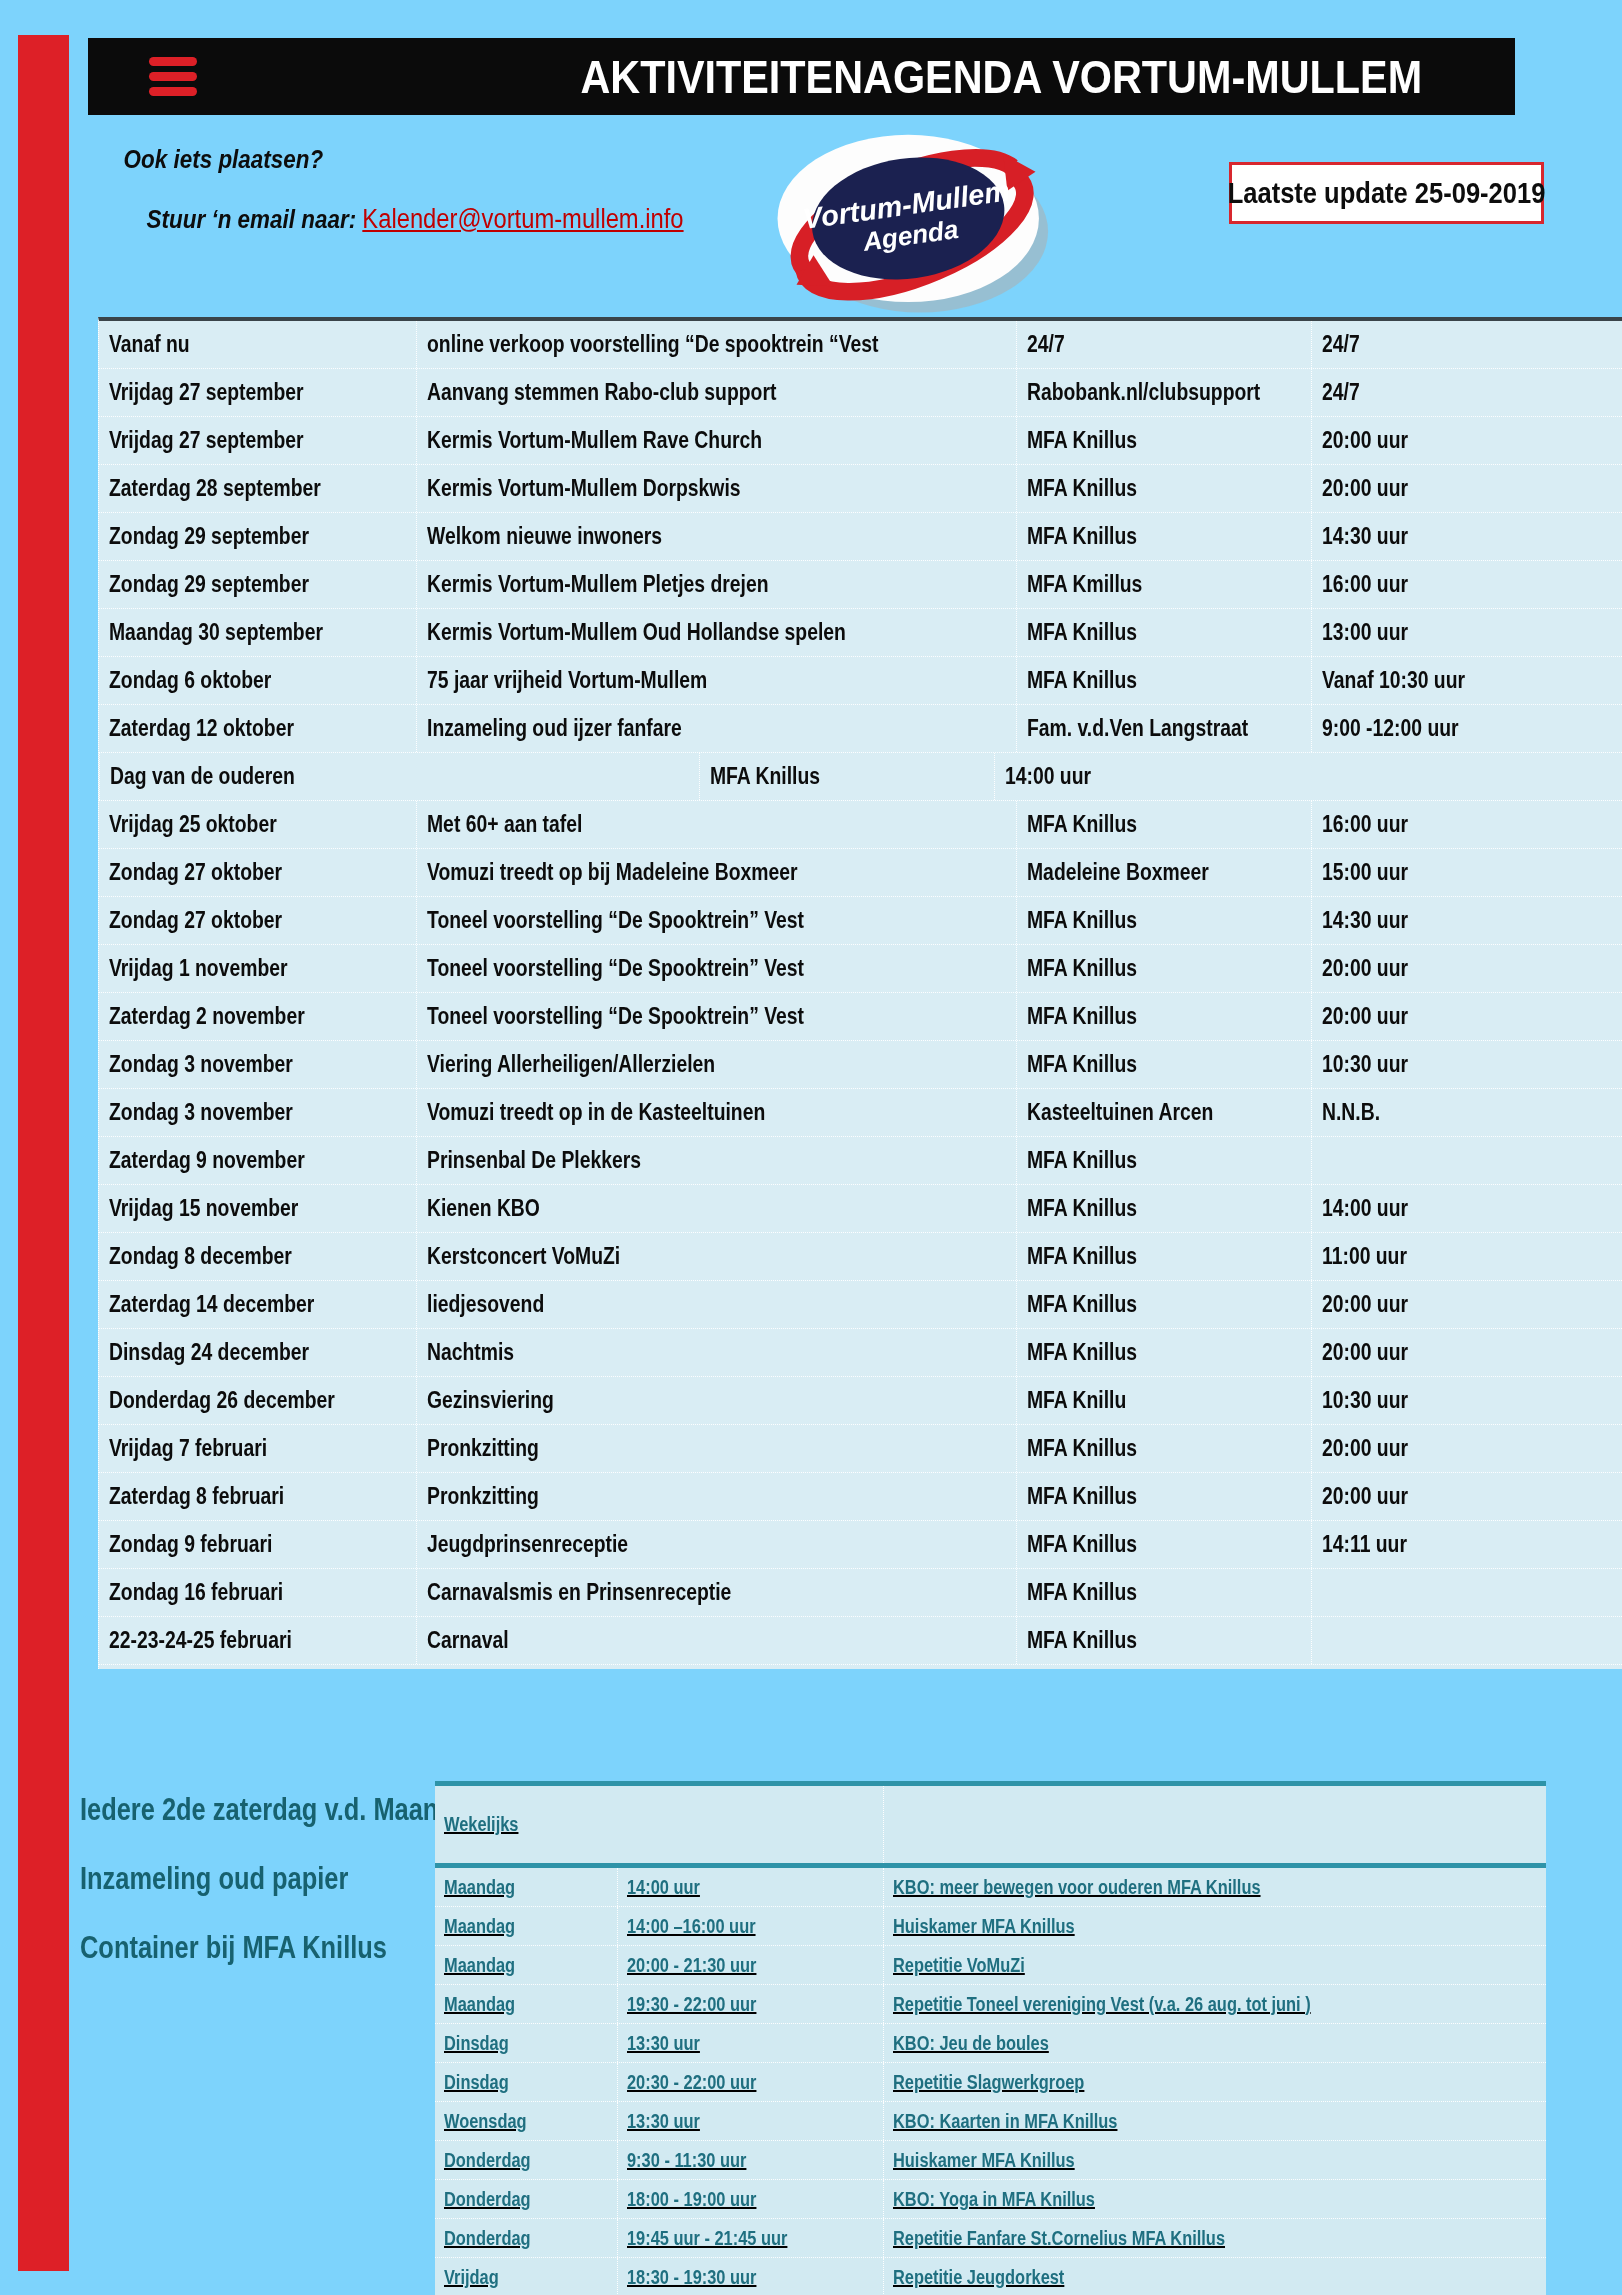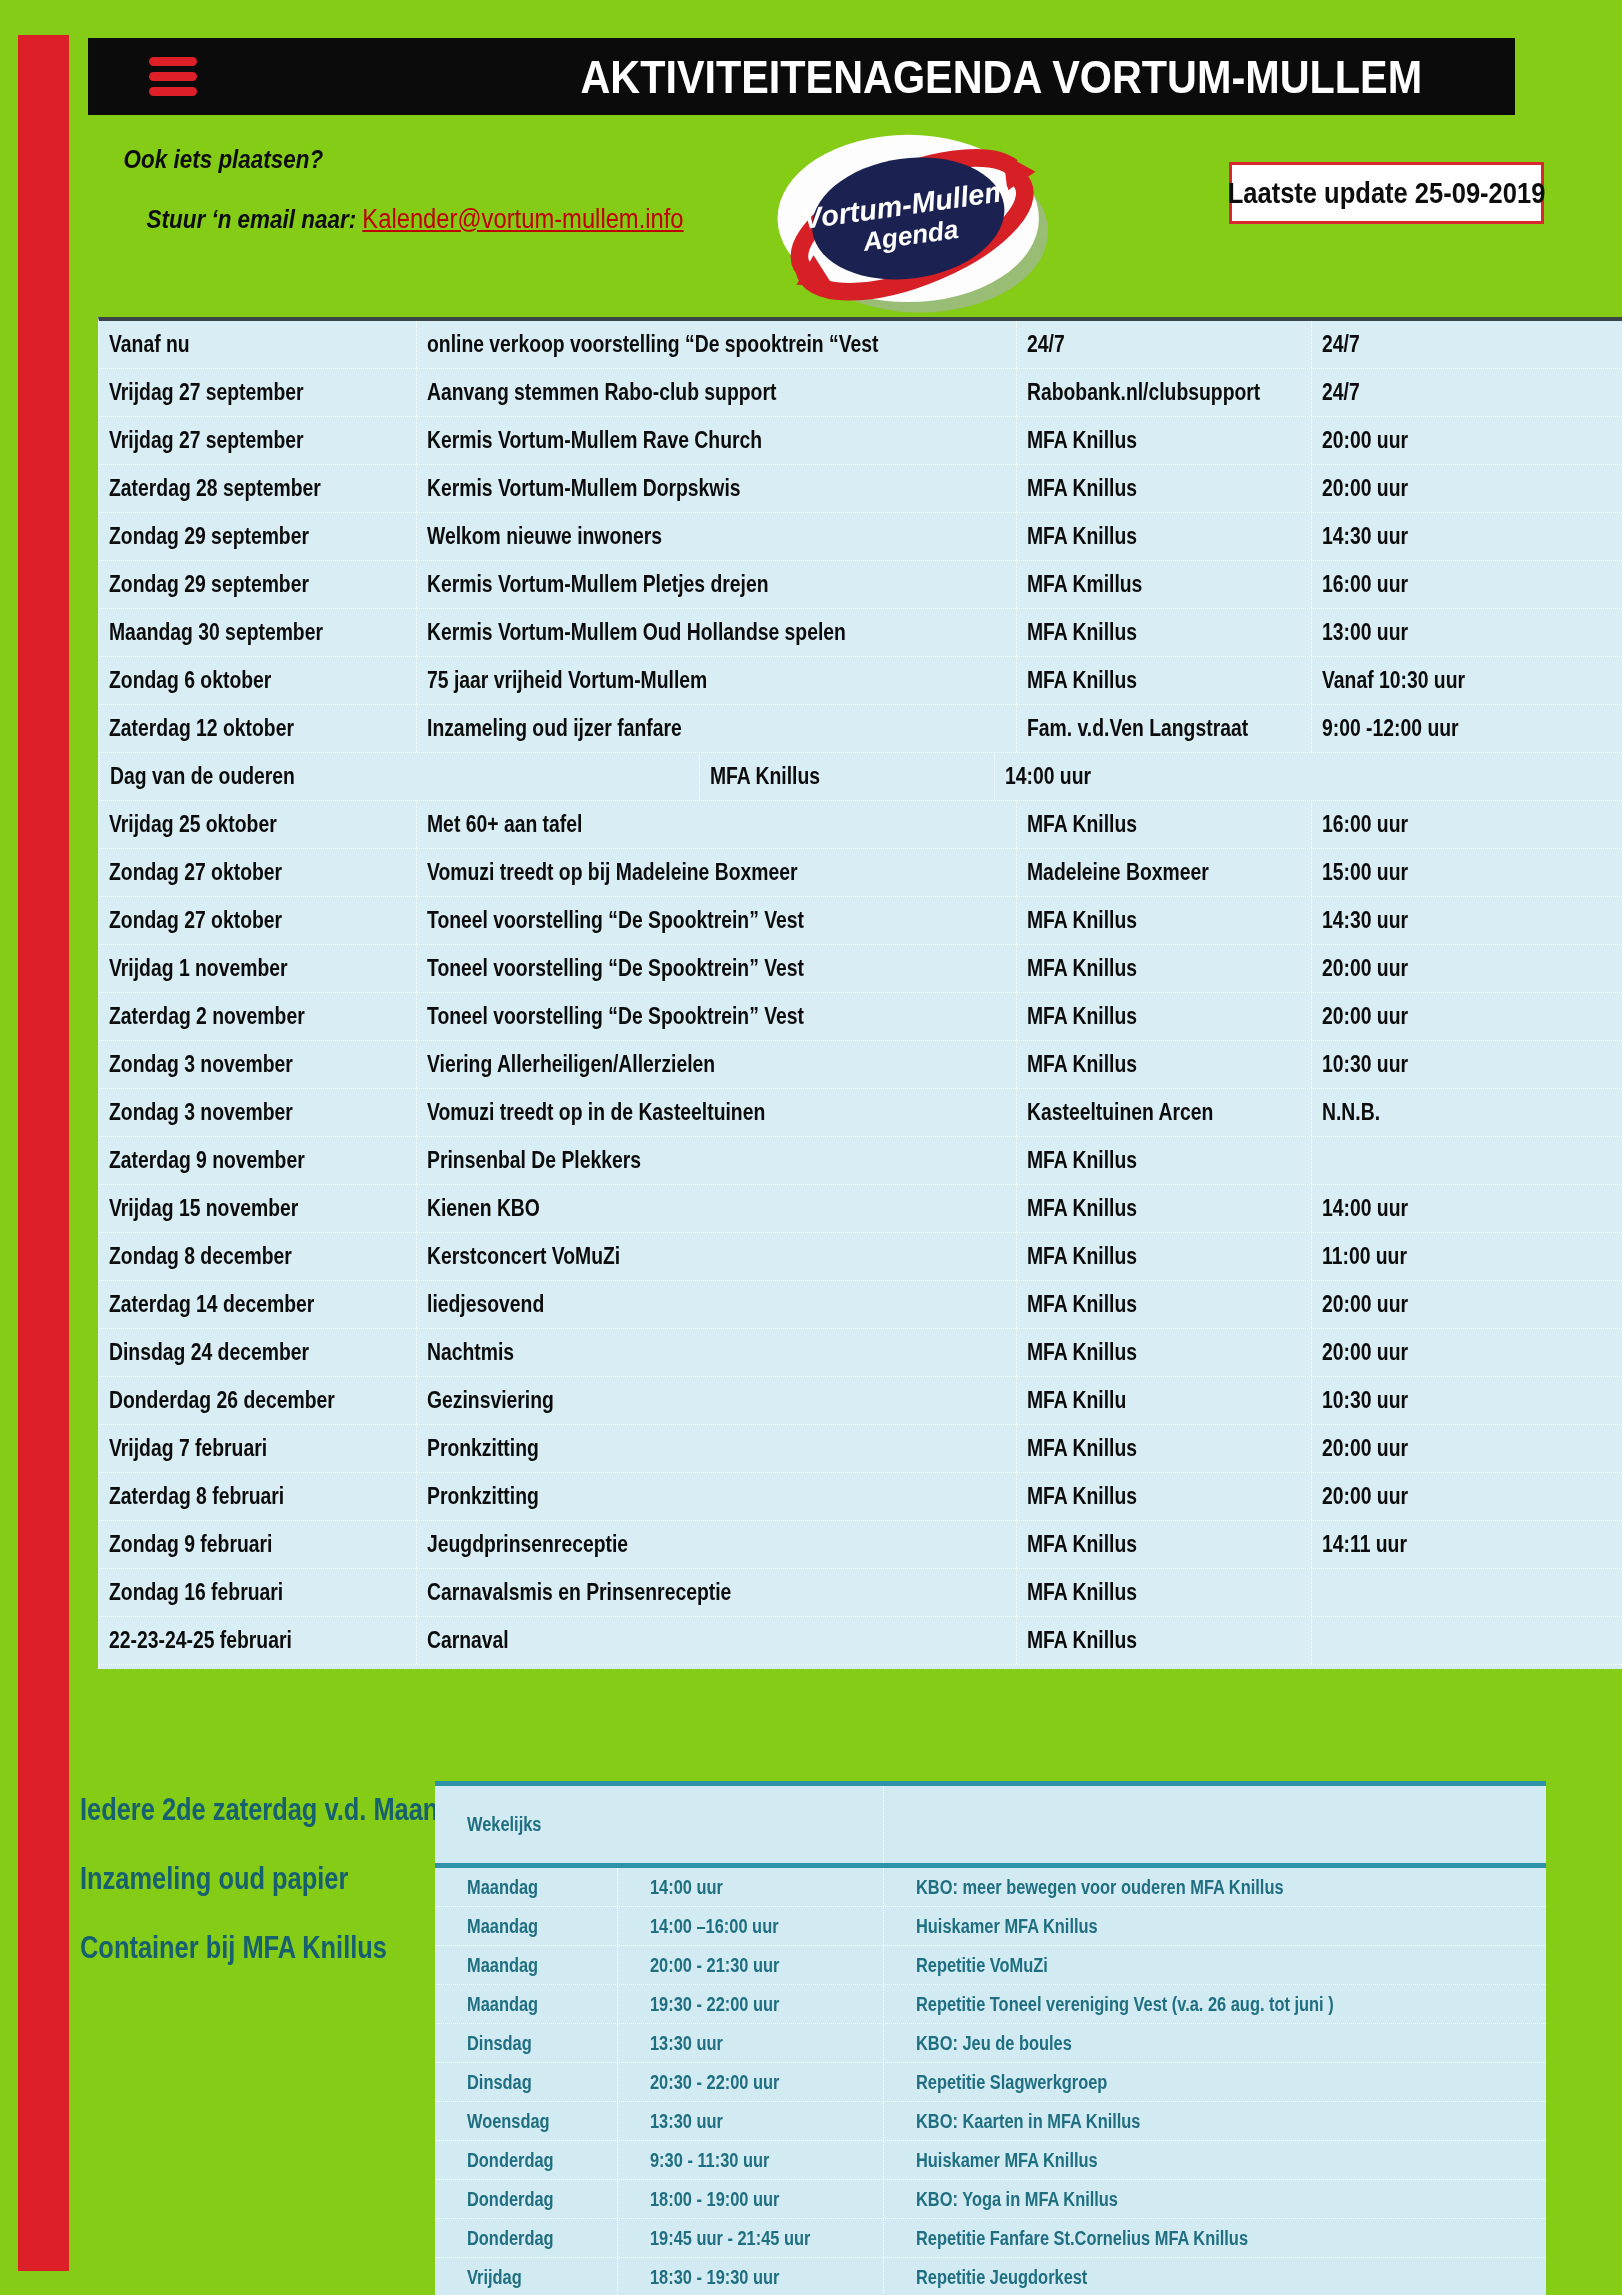--- a/index.html
+++ b/index.html
@@ -1,16 +1,16 @@
 <!DOCTYPE html>
 <html style="font-size:10.5px"><head>
 <meta charset="utf-8">
 <style>
   html,body{margin:0;padding:0;background:#97d1de;}
-  #page{position:relative;width:1623px;height:2295px;background:#84cc16;overflow:hidden;
+  #page{position:relative;width:1623px;height:2295px;background:#7dd3fc;overflow:hidden;
         font-family:"Liberation Sans","DejaVu Sans",sans-serif;}
 
   
   .cnd{display:inline-block;transform:scaleX(.82);transform-origin:0 50%;white-space:nowrap;}
   .cndC{display:inline-block;transform:scaleX(.88);transform-origin:50% 50%;white-space:nowrap;}
 
   
   .red-stripe{position:absolute;left:17.7px;top:35px;width:51px;height:2236px;background:#dd2027;}
 
   
@@ -52,21 +52,21 @@
 
   
   .wtable{position:absolute;left:435px;top:1781px;width:1111px;background:#d2eaf2;
       border-top:5.2px solid #2e93a8;border-bottom:5.2px solid #2e93a8;}
   .whead{display:flex;height:77px;}
   .whead .wc{display:flex;align-items:center;}
   .wtitle{font-size:37px;font-weight:bold;color:#2b91a9;}
   .wsep{height:5.2px;background:#2e93a8;}
   .wrow{display:flex;height:38px;border-bottom:1.3px dotted rgba(255,255,255,.95);}
   .wrow:last-child{border-bottom:none;}
-  .wc{display:flex;align-items:center;box-sizing:border-box;padding-left:32px;}
+  .wc{display:flex;align-items:center;box-sizing:border-box;padding-left:9px;text-decoration:underline;}
   .wc span{font-size:20px;font-weight:bold;color:#1f6f80;}
   .w0{width:182px;align-items:center;}
   .w1{width:266px;border-left:1.3px dotted rgba(255,255,255,.95);}
   .w2{width:663px;border-left:1.3px dotted rgba(255,255,255,.95);}
 </style>
 </head>
 <body>
 
 <div id="page">
 

